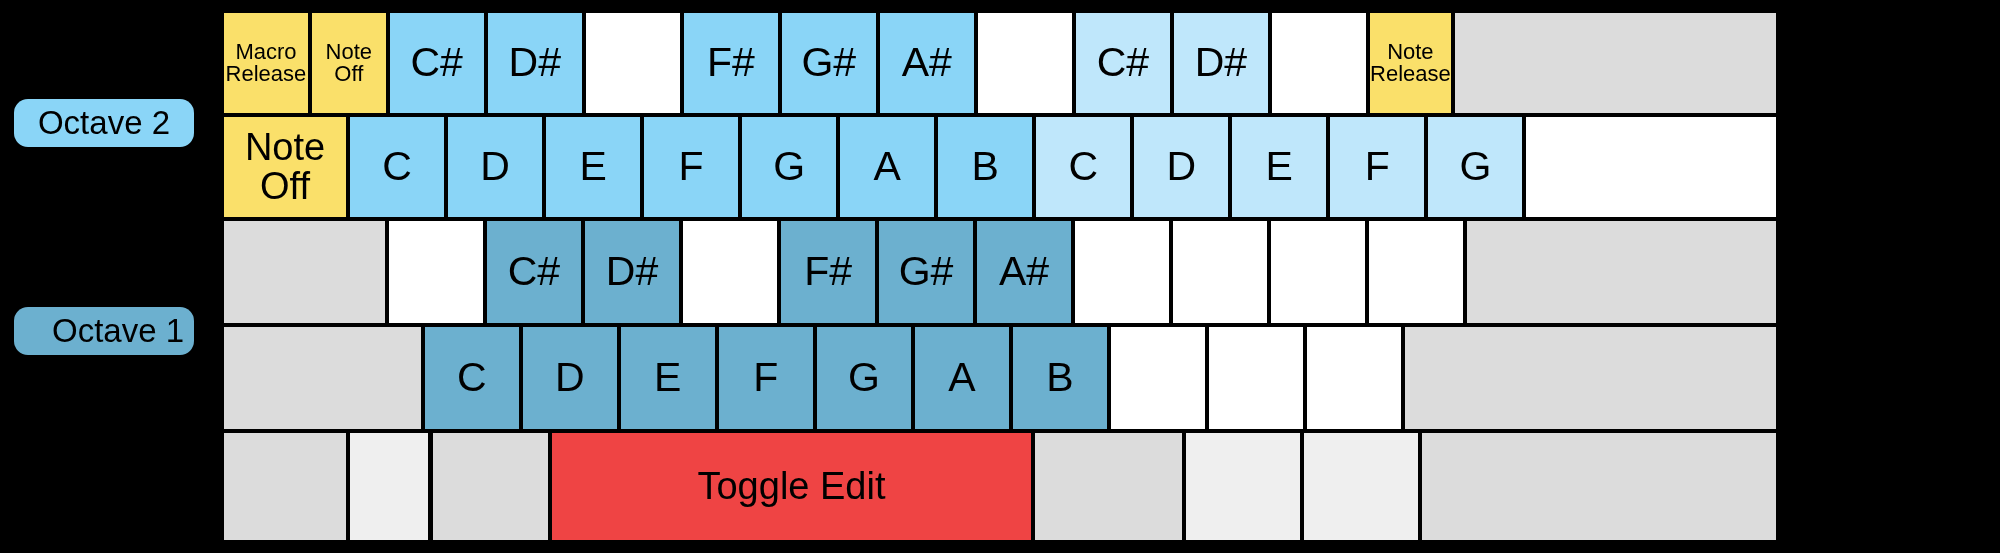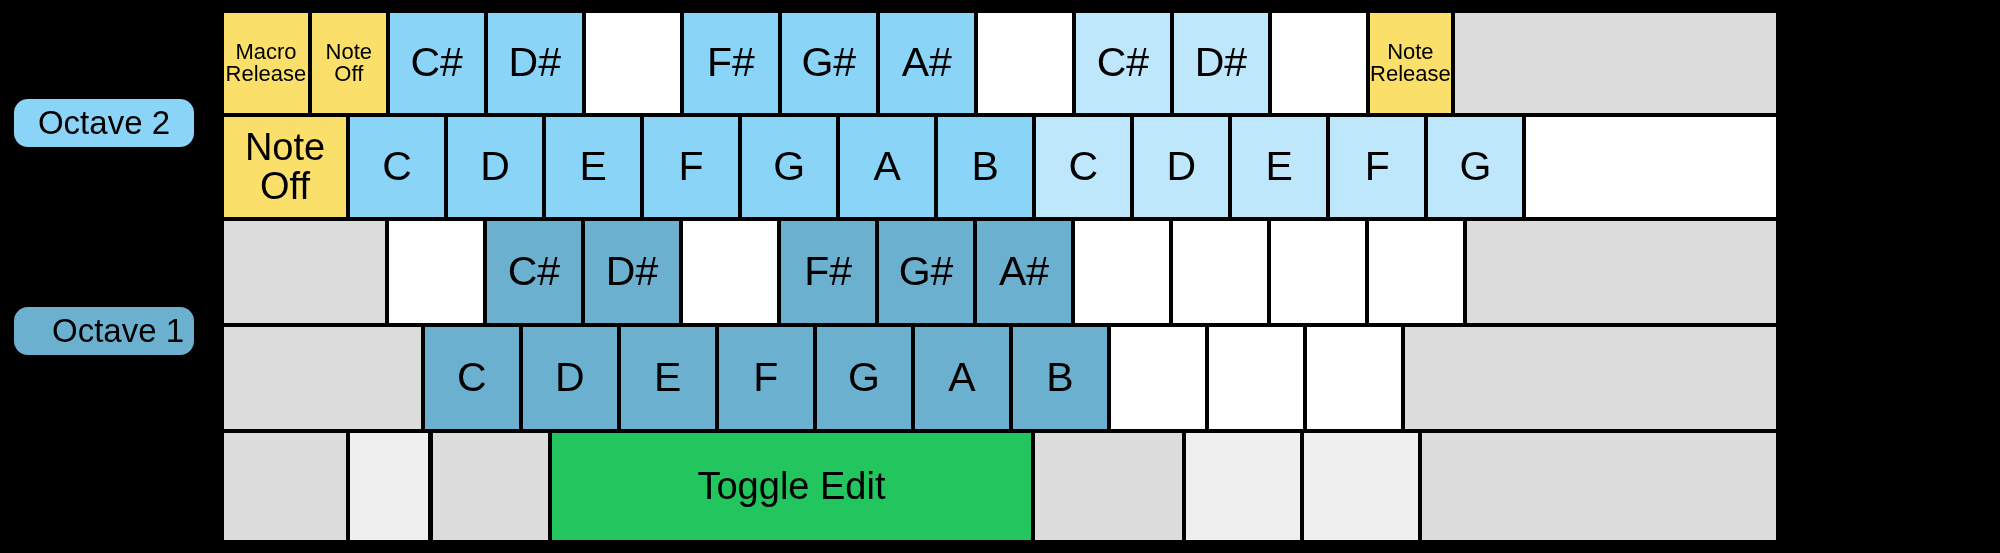--- a/index.html
+++ b/index.html
@@ -79,21 +79,21 @@
   }
 
   
   .k-blank      { background: #ffffff; }
   .k-gray       { background: #dcdcdc; }
   .k-gray-light { background: #efefef; }
   .k-yellow     { background: #fae06a; }
   .k-blue       { background: #8ad5f7; }  
   .k-blue-pale  { background: #bfe7fb; }  
   .k-blue-dark  { background: #6cb0cf; }  
-  .k-pink       { background: #22c55e; text-align: center; }
+  .k-pink       { background: #ef4444; text-align: center; }
 
   
   .lbl-note   { font-size: 41px; }
   .lbl-note-s { font-size: 38px; }
   .lbl-small  { font-size: 22px; }
   .lbl-toggle { font-size: 38px; }
 </style>
 </head>
 <body>
 

